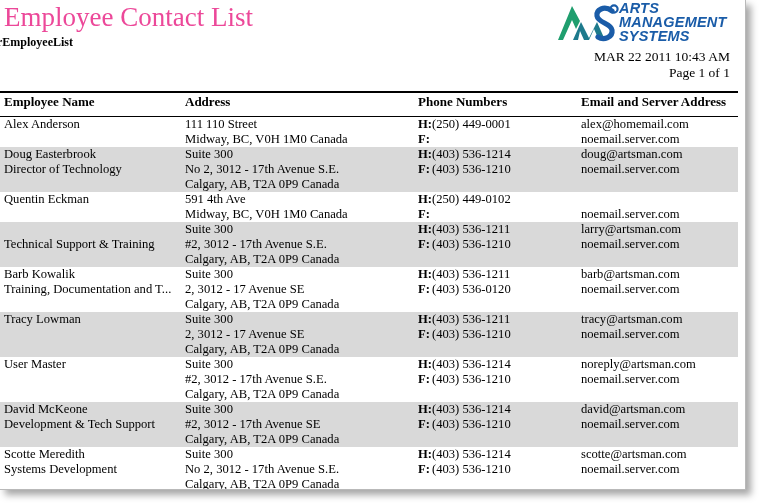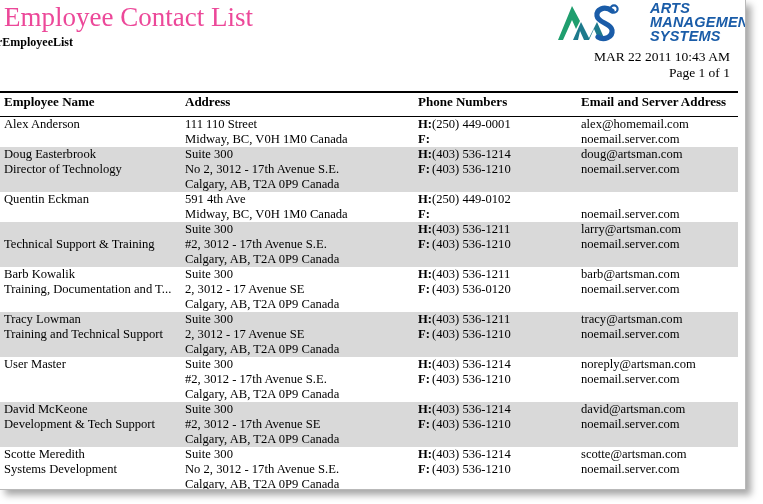--- a/index.html
+++ b/index.html
@@ -92,21 +92,21 @@
     left: 63px;
     top: -1px;
     font-family: "Liberation Sans", "DejaVu Sans", sans-serif;
     font-weight: bold;
     font-style: italic;
     font-size: 14.5px;
     line-height: 14px;
     color: #1a5ca8;
     letter-spacing: 0.2px;
   }
-  .logo-wordmark div { white-space: nowrap; margin-left: 31px; }
+  .logo-wordmark div { white-space: nowrap; }
 
   
   #table-wrap {
     position: absolute;
     left: 0;
     top: 91px;
     width: 745px;
   }
   .rule-thick {
     position: absolute;
@@ -295,21 +295,20 @@
           </div>
         </div>
         <div class="data-row shaded">
           <div class="line">
             <div class="cell c-name">Tracy Lowman</div>
             <div class="cell c-addr">Suite 300</div>
             <div class="cell c-phone"><span class="phone-label">H:</span><span>(403) 536-1211</span></div>
             <div class="cell c-email">tracy@artsman.com</div>
           </div>
           <div class="line">
-            <div class="cell c-name">Training and Technical Support</div>
             <div class="cell c-addr">2, 3012 - 17 Avenue SE</div>
             <div class="cell c-phone"><span class="phone-label">F:</span><span>(403) 536-1210</span></div>
             <div class="cell c-email">noemail.server.com</div>
           </div>
           <div class="line">
             <div class="cell c-addr">Calgary, AB, T2A 0P9 Canada</div>
           </div>
         </div>
         <div class="data-row">
           <div class="line">

